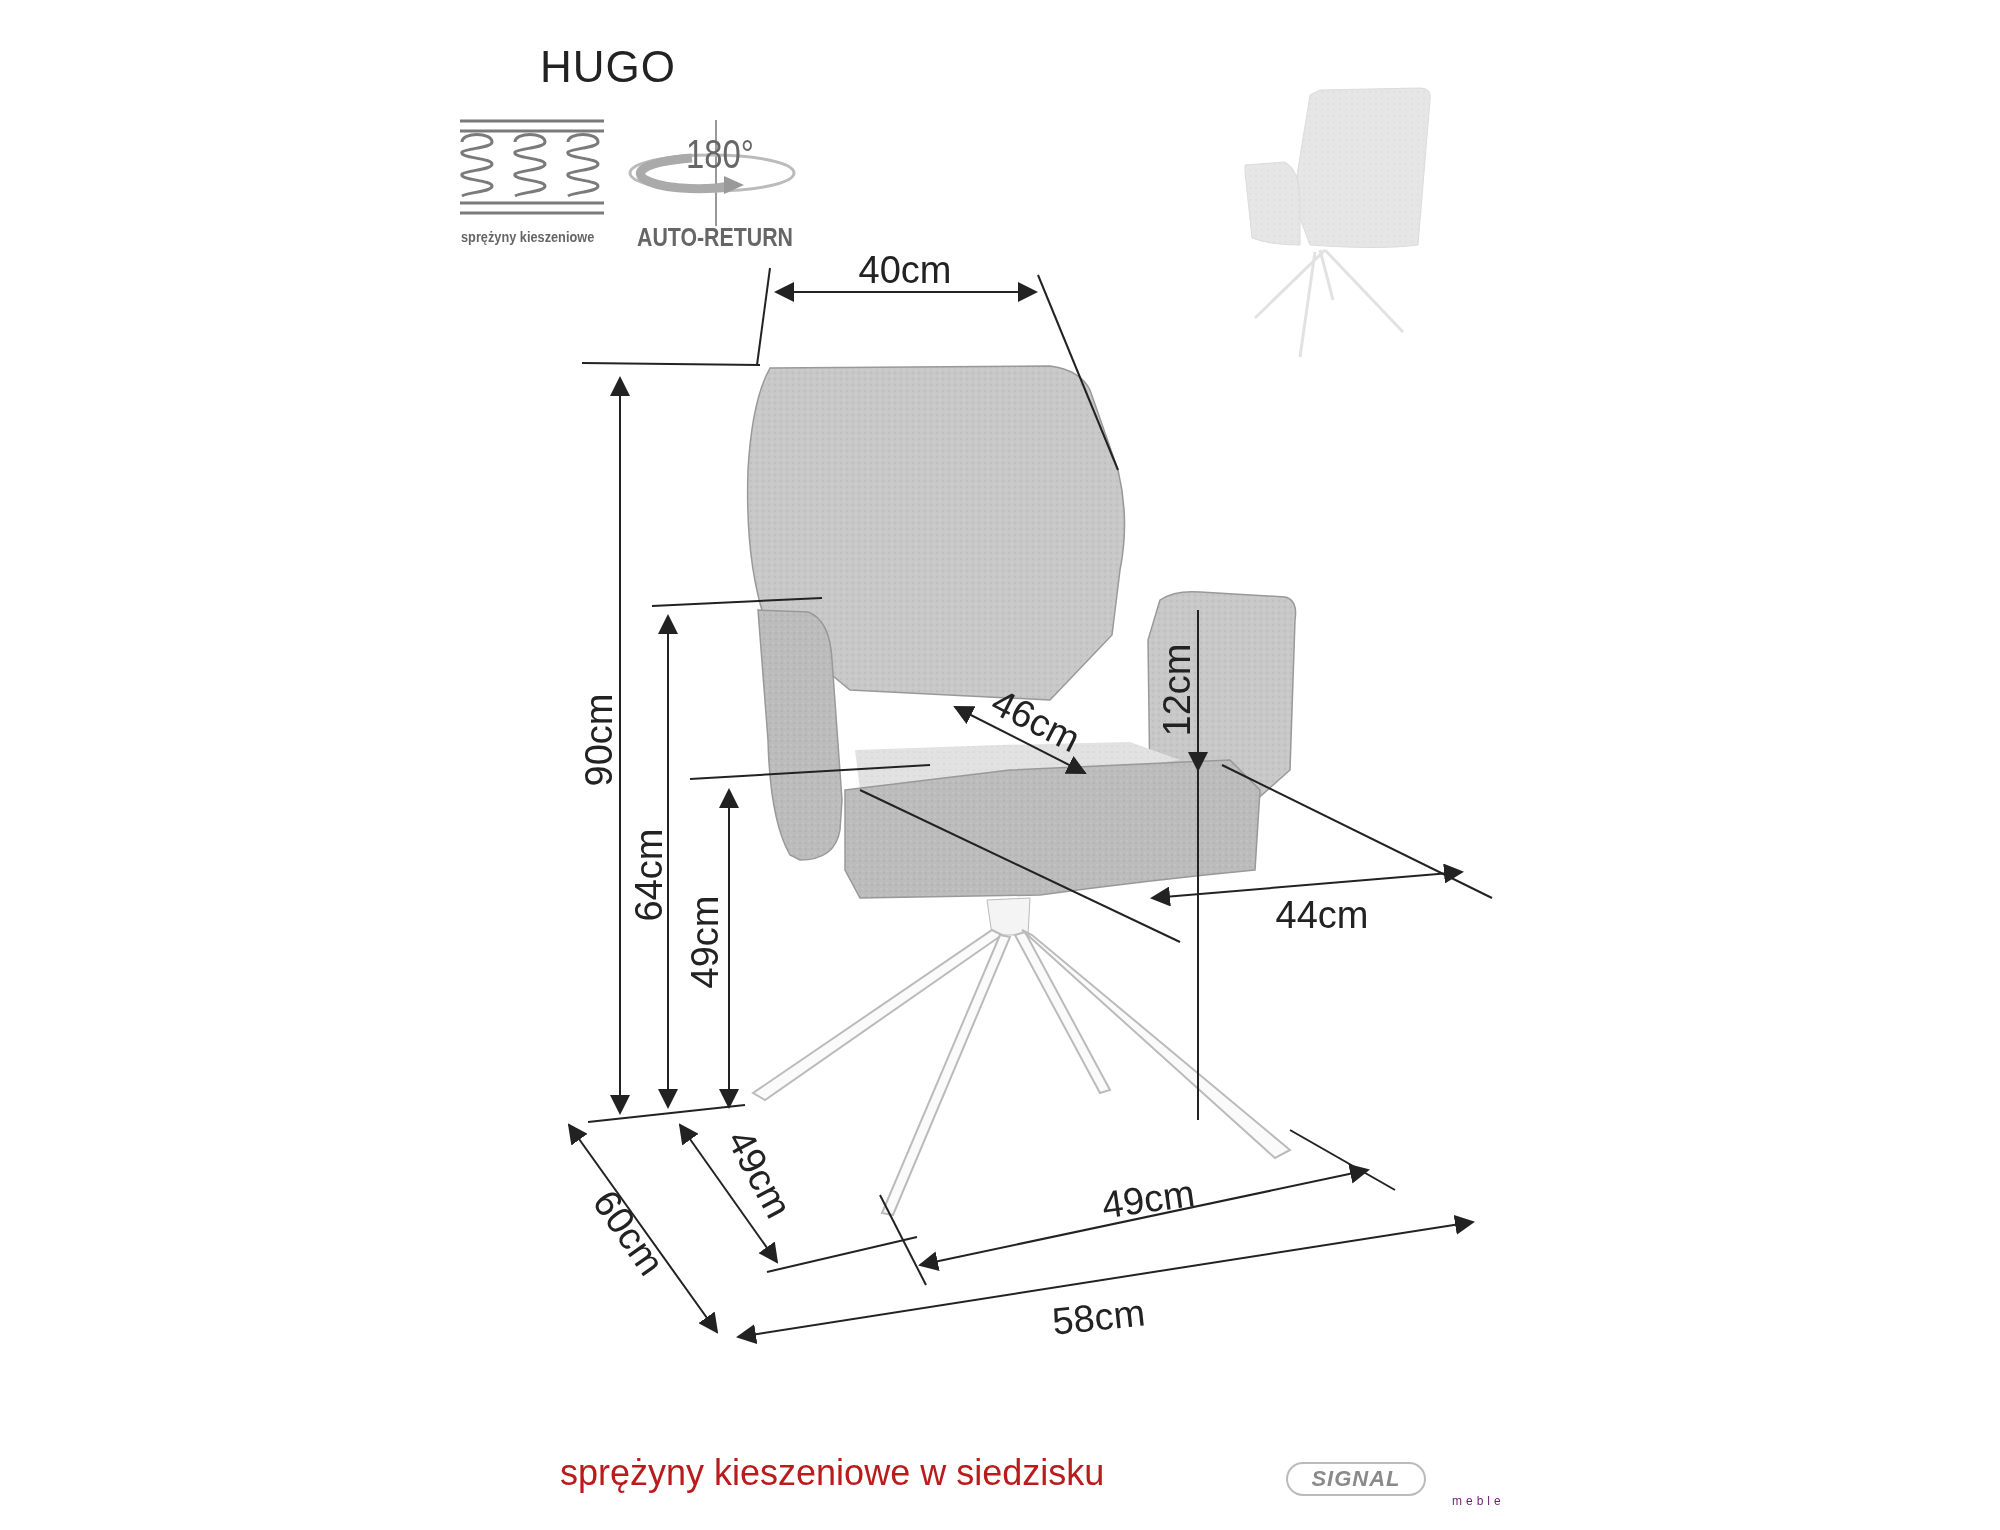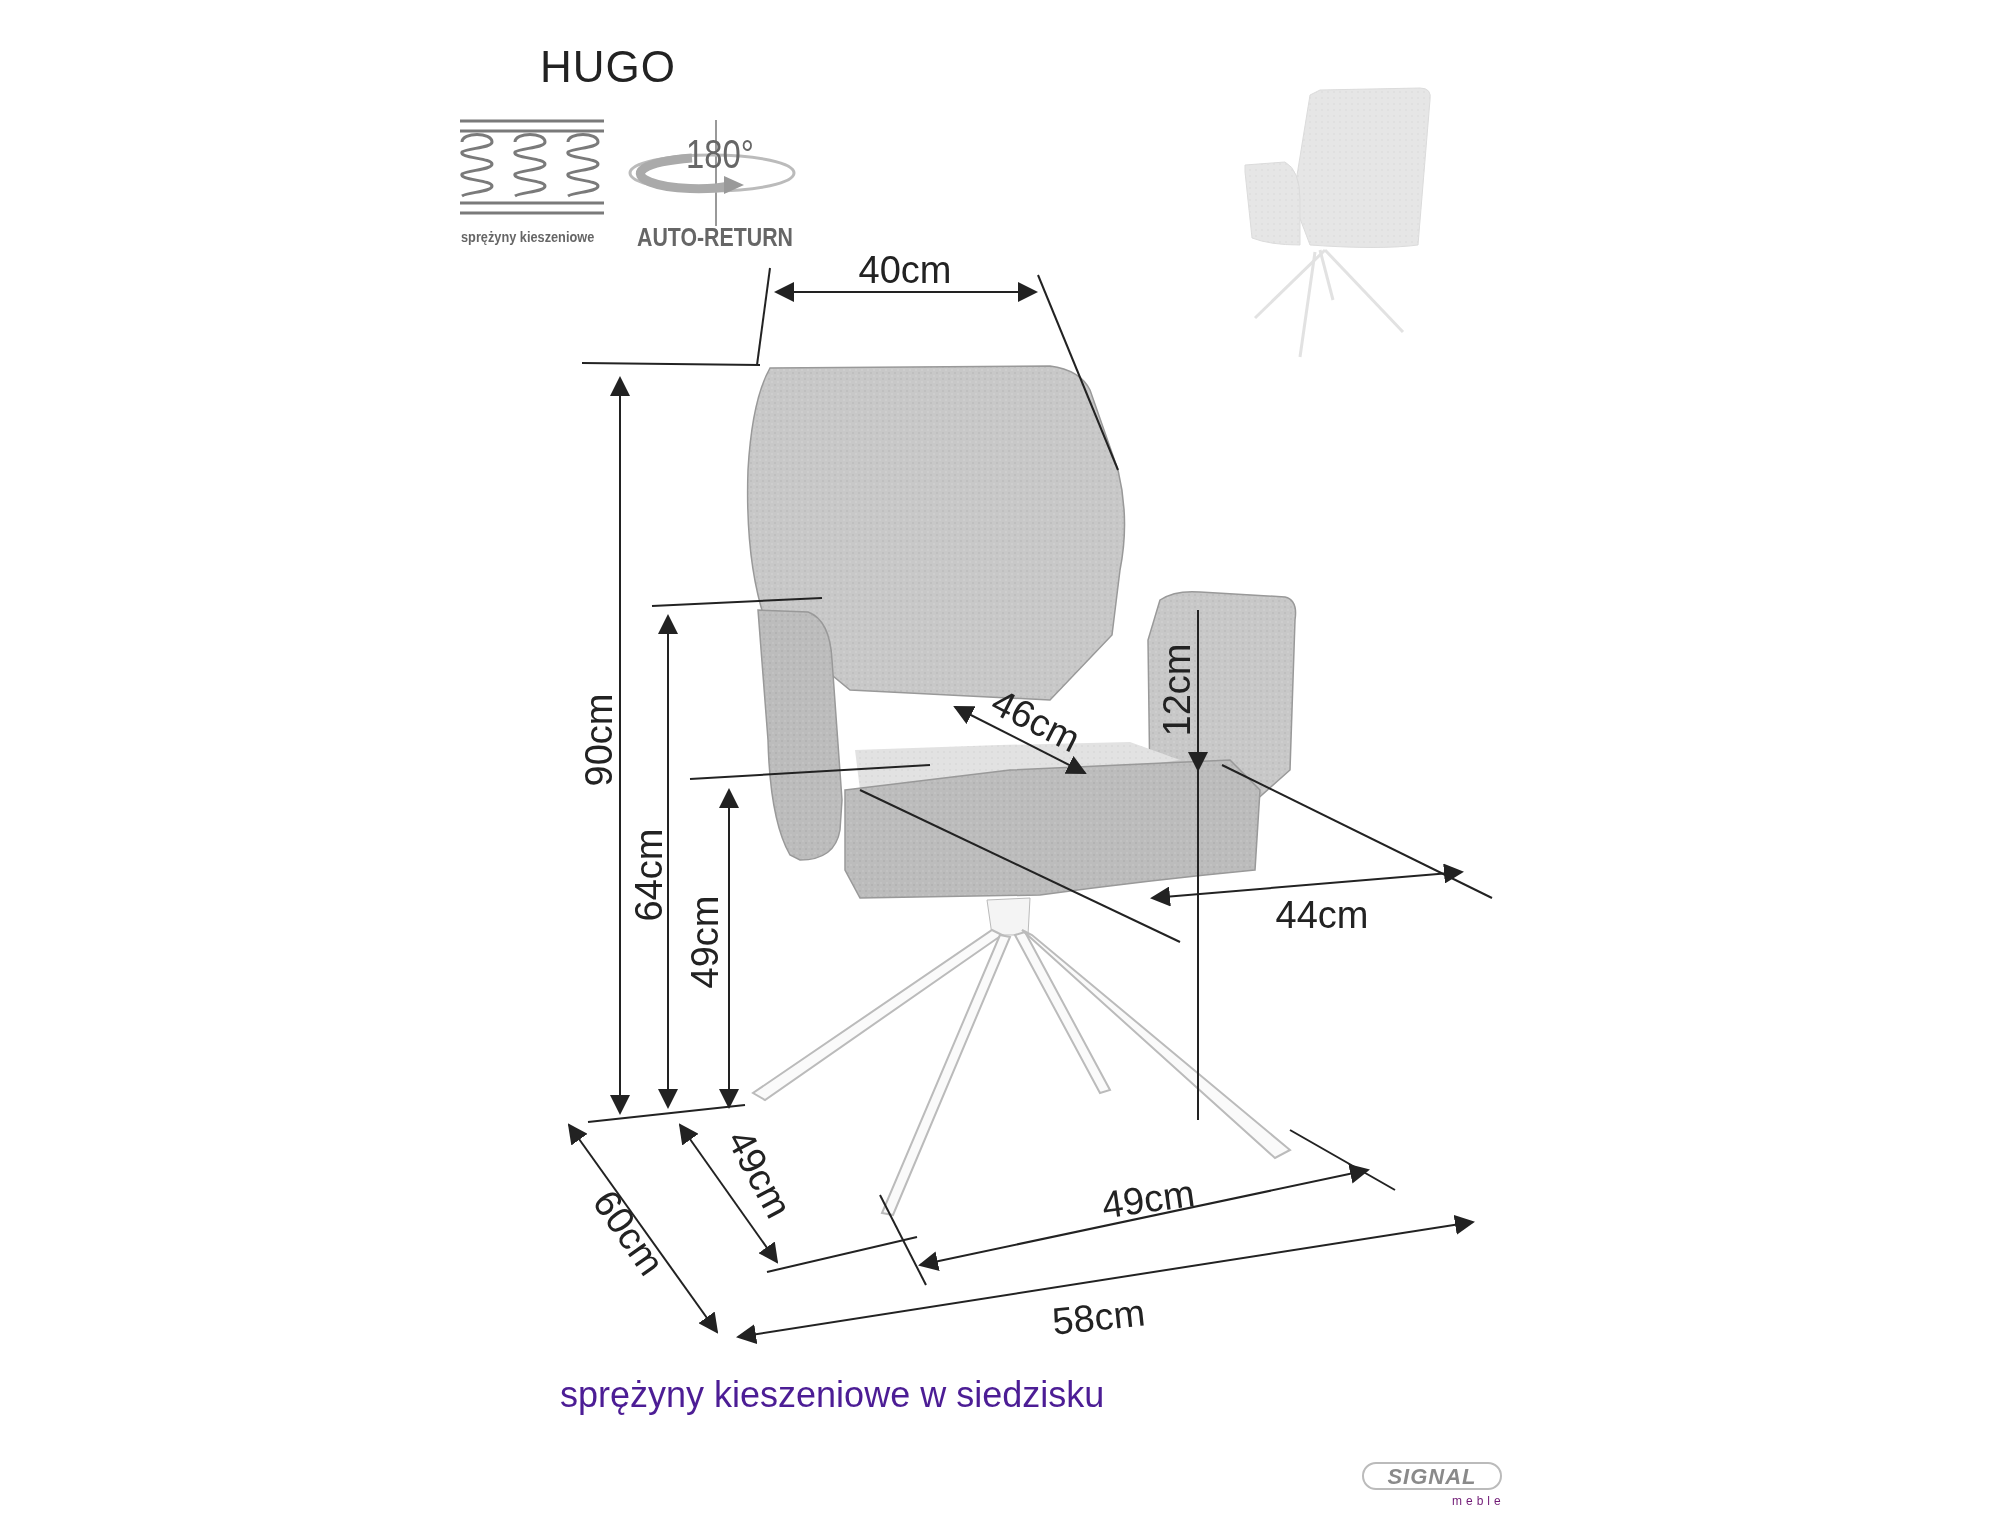--- a/index.html
+++ b/index.html
@@ -4,22 +4,22 @@
 <style>
   html,body{margin:0;padding:0;background:#ffffff;}
   body{width:2000px;height:1530px;position:relative;overflow:hidden;font-family:"Liberation Sans",sans-serif;color:#222;}
   .title{position:absolute;left:540px;top:42px;font-size:44px;color:#222;letter-spacing:1px;font-family:"Liberation Sans",sans-serif;}
   .feat-label{position:absolute;font-family:"Liberation Sans",sans-serif;color:#666;}
   .spring-label{left:461px;top:228px;font-size:15px;font-weight:bold;transform:scaleX(0.85);transform-origin:left;}
   .rotate-label{left:637px;top:222px;font-size:26px;font-weight:bold;transform:scaleX(0.82);transform-origin:left;}
   .rot-deg{position:absolute;left:686px;top:132px;font-size:40px;color:#666;transform:scaleX(0.82);transform-origin:left;}
   svg.main{position:absolute;left:0;top:0;}
   .dim{font-family:"Liberation Sans",sans-serif;font-size:38px;fill:#222;}
-  .footer{position:absolute;left:560px;top:1374px;font-size:36px;color:#4c1d95;font-family:"Liberation Sans",sans-serif;}
-  .logo{position:absolute;left:1362px;top:1462px;width:140px;height:28px;border:2px solid #bbb;border-radius:18px;box-sizing:border-box;display:flex;justify-content:center;}
+  .footer{position:absolute;left:560px;top:1452px;font-size:36px;color:#b91c1c;font-family:"Liberation Sans",sans-serif;}
+  .logo{position:absolute;left:1286px;top:1462px;width:140px;height:34px;border:2px solid #bbb;border-radius:18px;box-sizing:border-box;display:flex;align-items:center;justify-content:center;}
   .logo-text{font-family:"Liberation Sans",sans-serif;font-weight:bold;font-style:italic;font-size:22px;color:#8a8a8a;letter-spacing:1px;}
   .logo-sub{position:absolute;left:1452px;top:1494px;font-size:12px;color:#701a75;letter-spacing:4px;font-family:Liberation Sans, sans-serif;}
 </style>
 </head>
 <body>
 
 <div class="title">HUGO</div>
 
 <svg style="position:absolute;left:458px;top:118px;" width="150" height="100" viewBox="0 0 150 100">
   <g stroke="#7a7a7a" stroke-width="3" fill="none">

